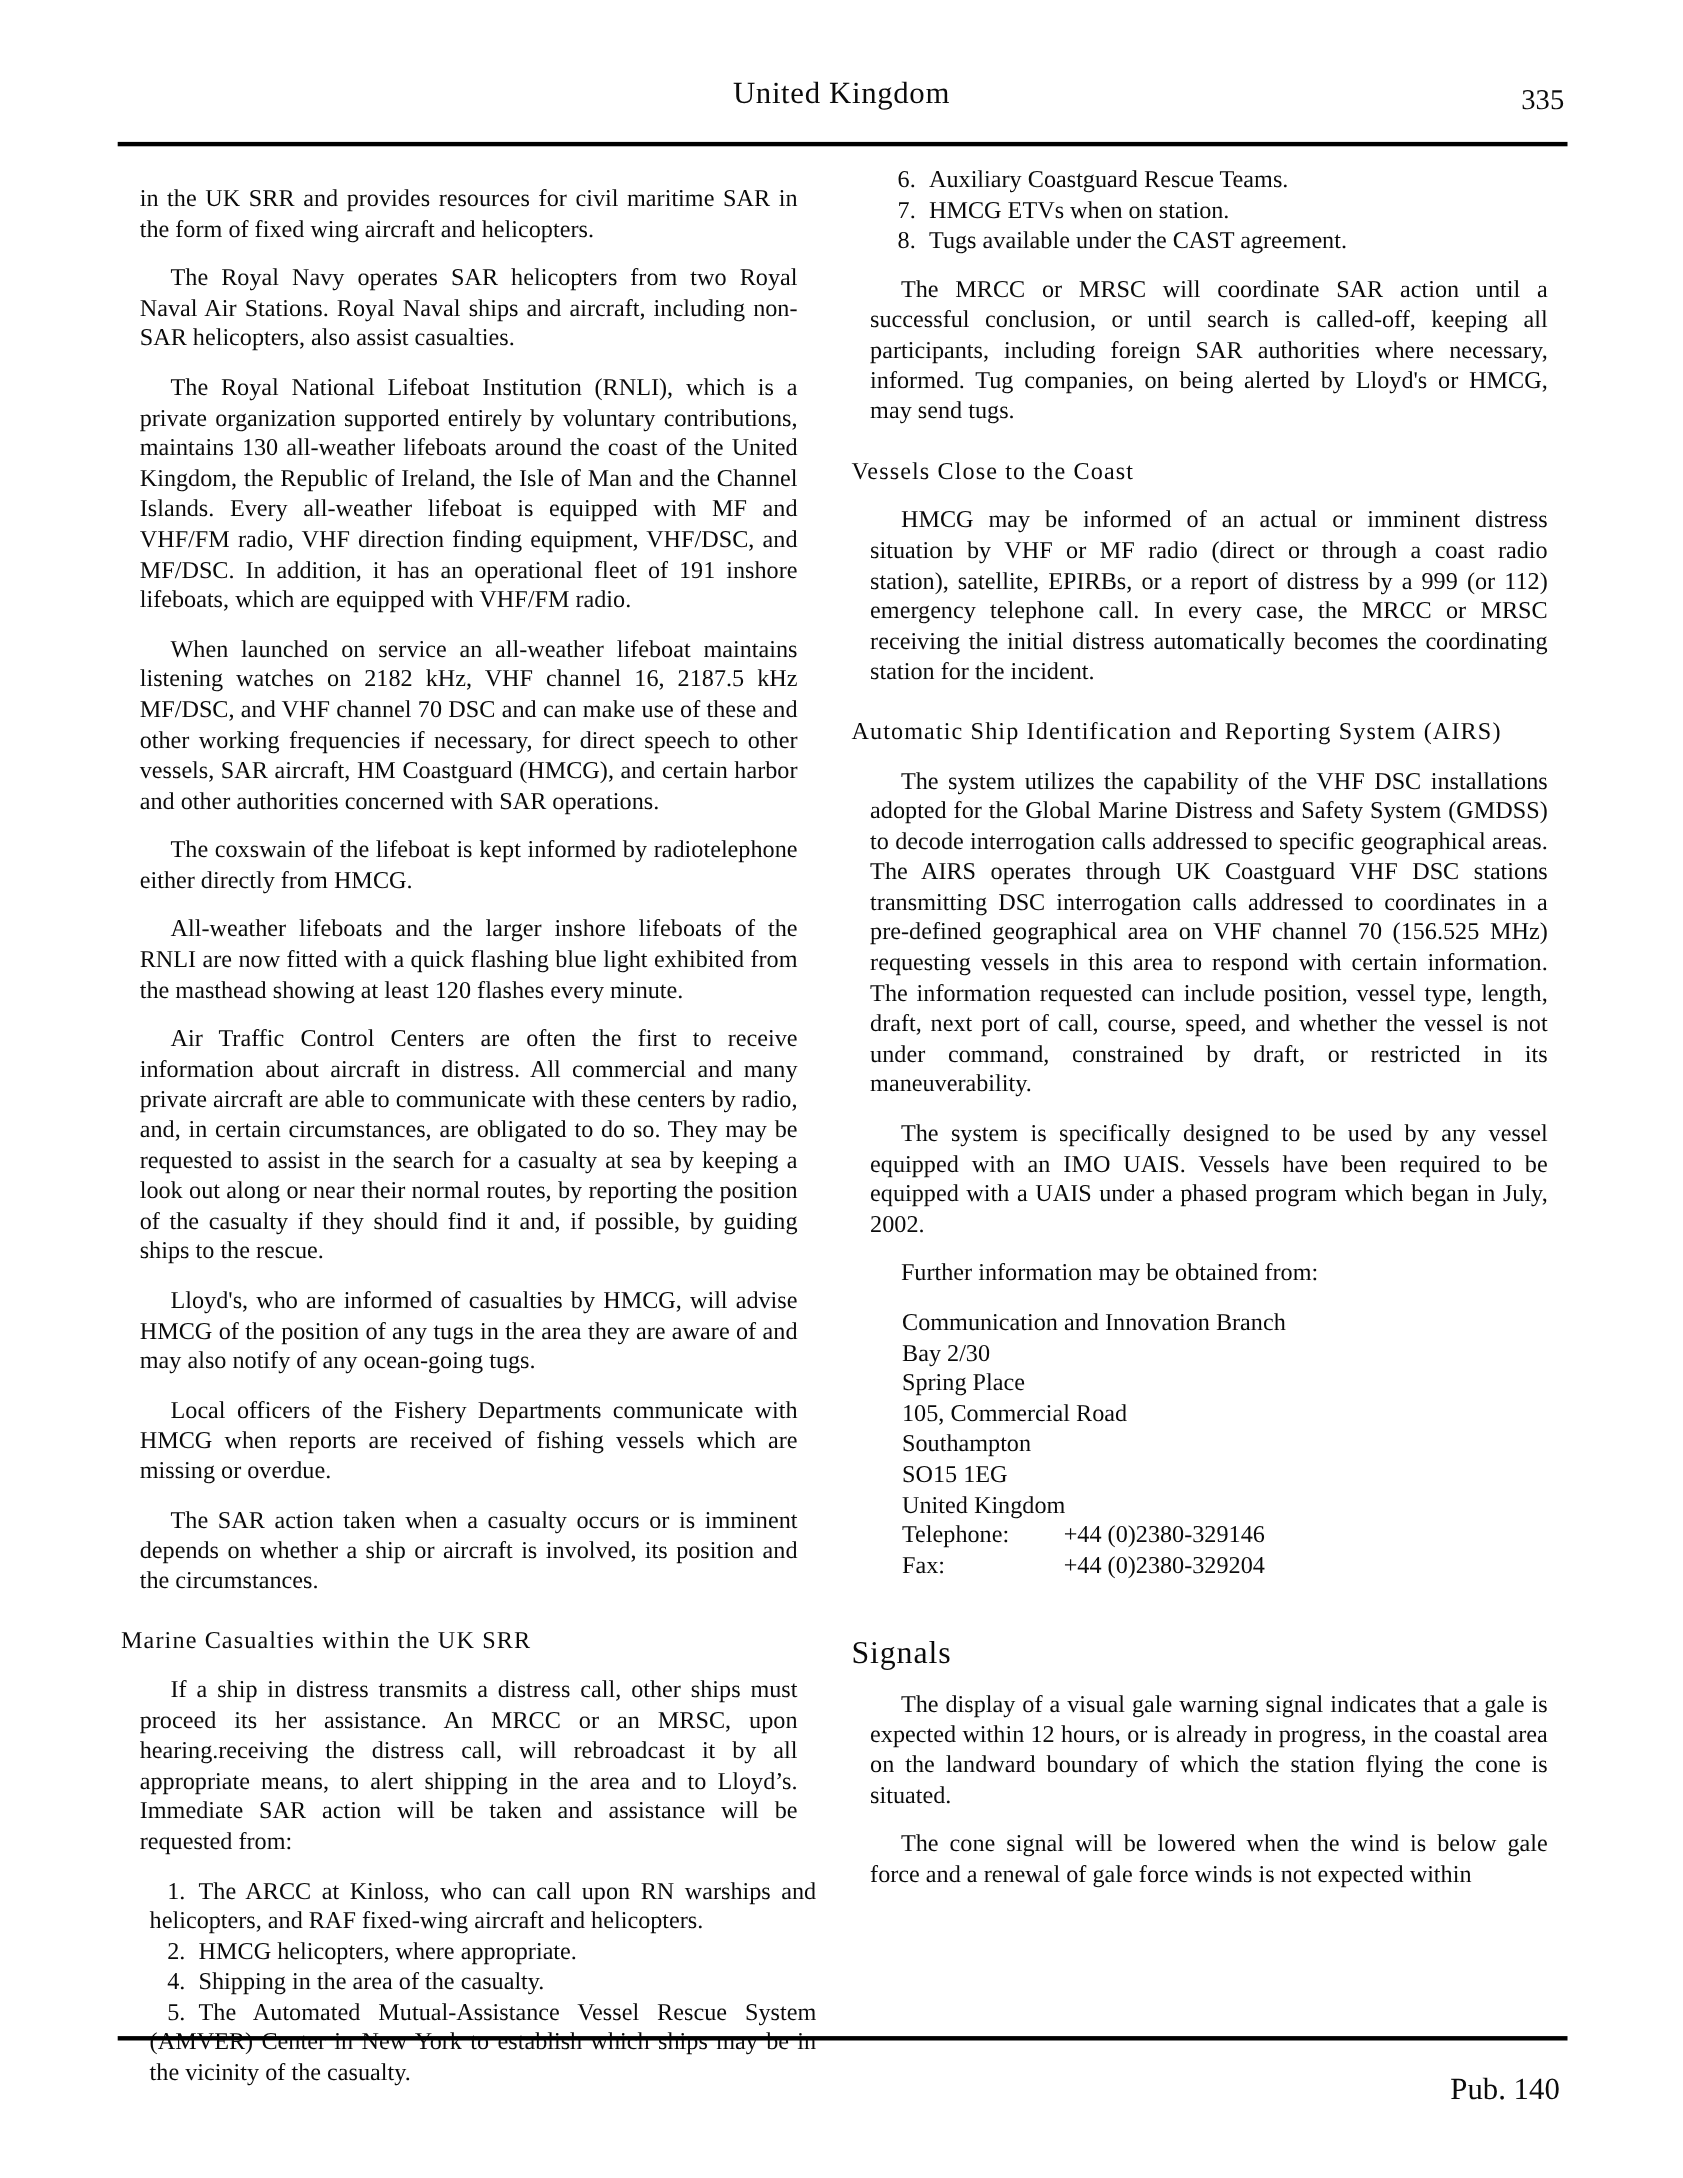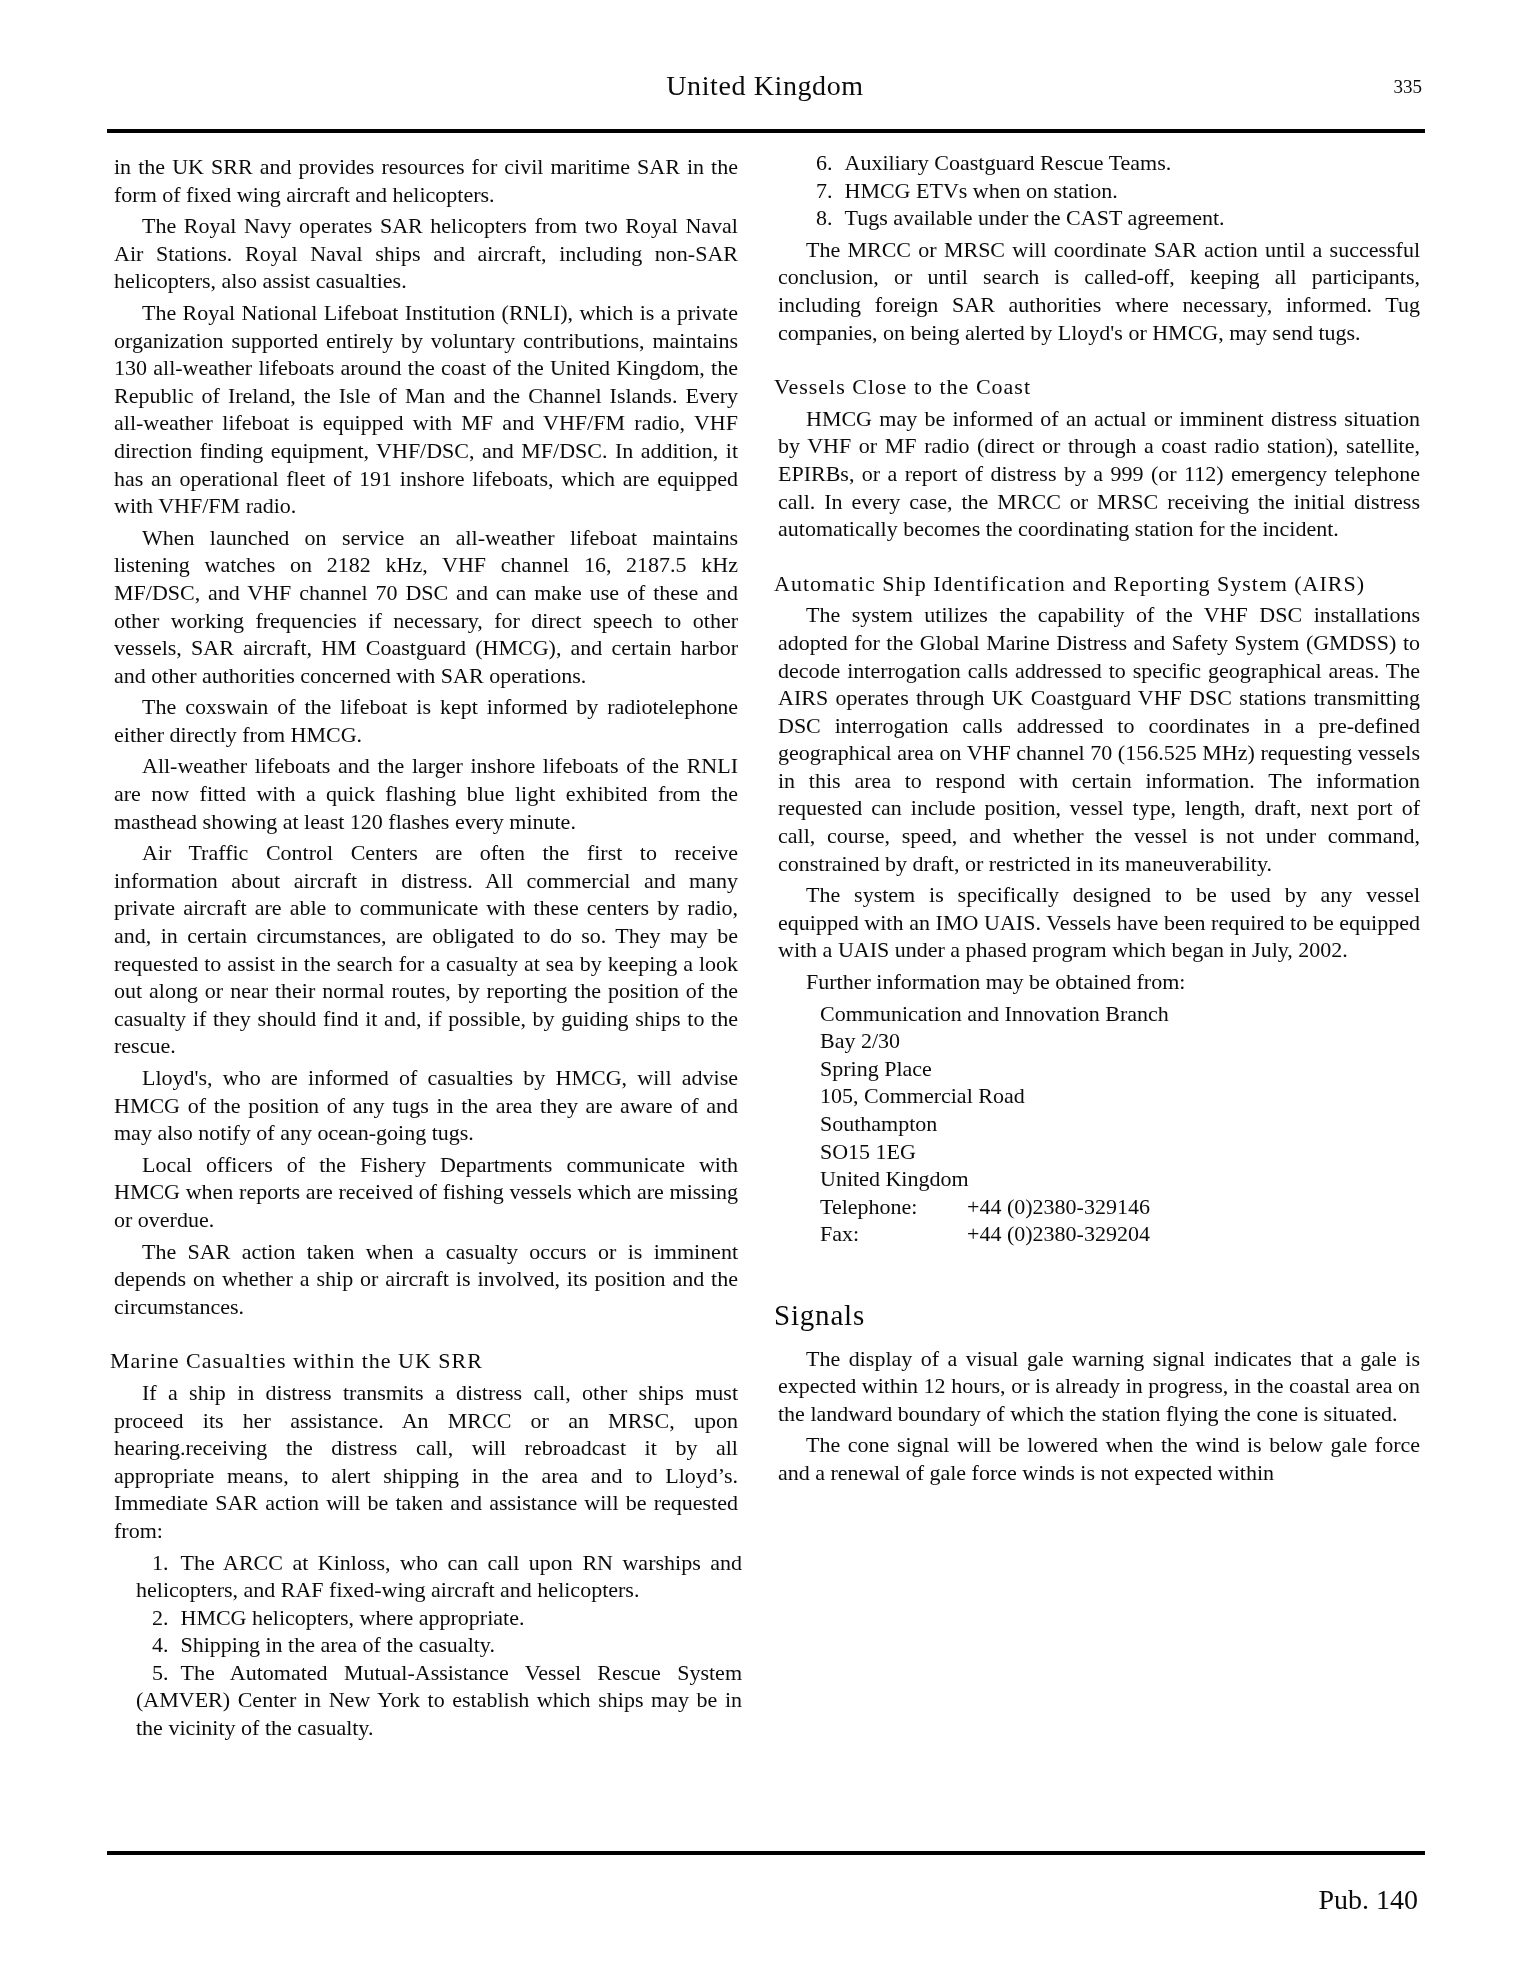--- a/index.html
+++ b/index.html
@@ -9,35 +9,35 @@
     background: #ffffff;
     color: #0b0b0b;
     font-family: "Liberation Serif", serif;
   }
   .page { position: relative; width: 1530px; height: 1980px; overflow: hidden; background: #ffffff; }
 
   .hdr-title {
     position: absolute; top: 70px; left: 0; width: 100%;
     text-align: center; font-size: 28px; letter-spacing: 0.6px;
   }
-  .hdr-num { position: absolute; top: 76px; right: 108px; font-size: 19px; }
+  .hdr-num { position: absolute; top: 76px; right: 108px; font-size: 26px; }
 
   .rule { position: absolute; left: 107px; width: 1318px; height: 4px; background: #000; }
   .rule-top { top: 129px; }
   .rule-bottom { top: 1851px; }
 
   .col {
     position: absolute; top: 149px;
     font-size: 22px; line-height: 27.6px;
     text-align: justify;
   }
   .col-left { left: 110px; width: 632px; }
   .col-right { left: 774px; width: 650px; }
 
-  p.para { margin: 4px; }
+  p.para { margin: 17px; }
   p.ind { text-indent: 28px; }
 
   .subhead { margin: 27px 0 0 0; letter-spacing: 1px; text-align: justify; }
 
   .list-item { padding-left: 26px; text-indent: 16px; }
   .li-num { margin-right: 12px; }
 
   .addr { padding-left: 46px; }
   .contact { padding-left: 46px; }
   .contact-label { display: inline-block; width: 147px; }

